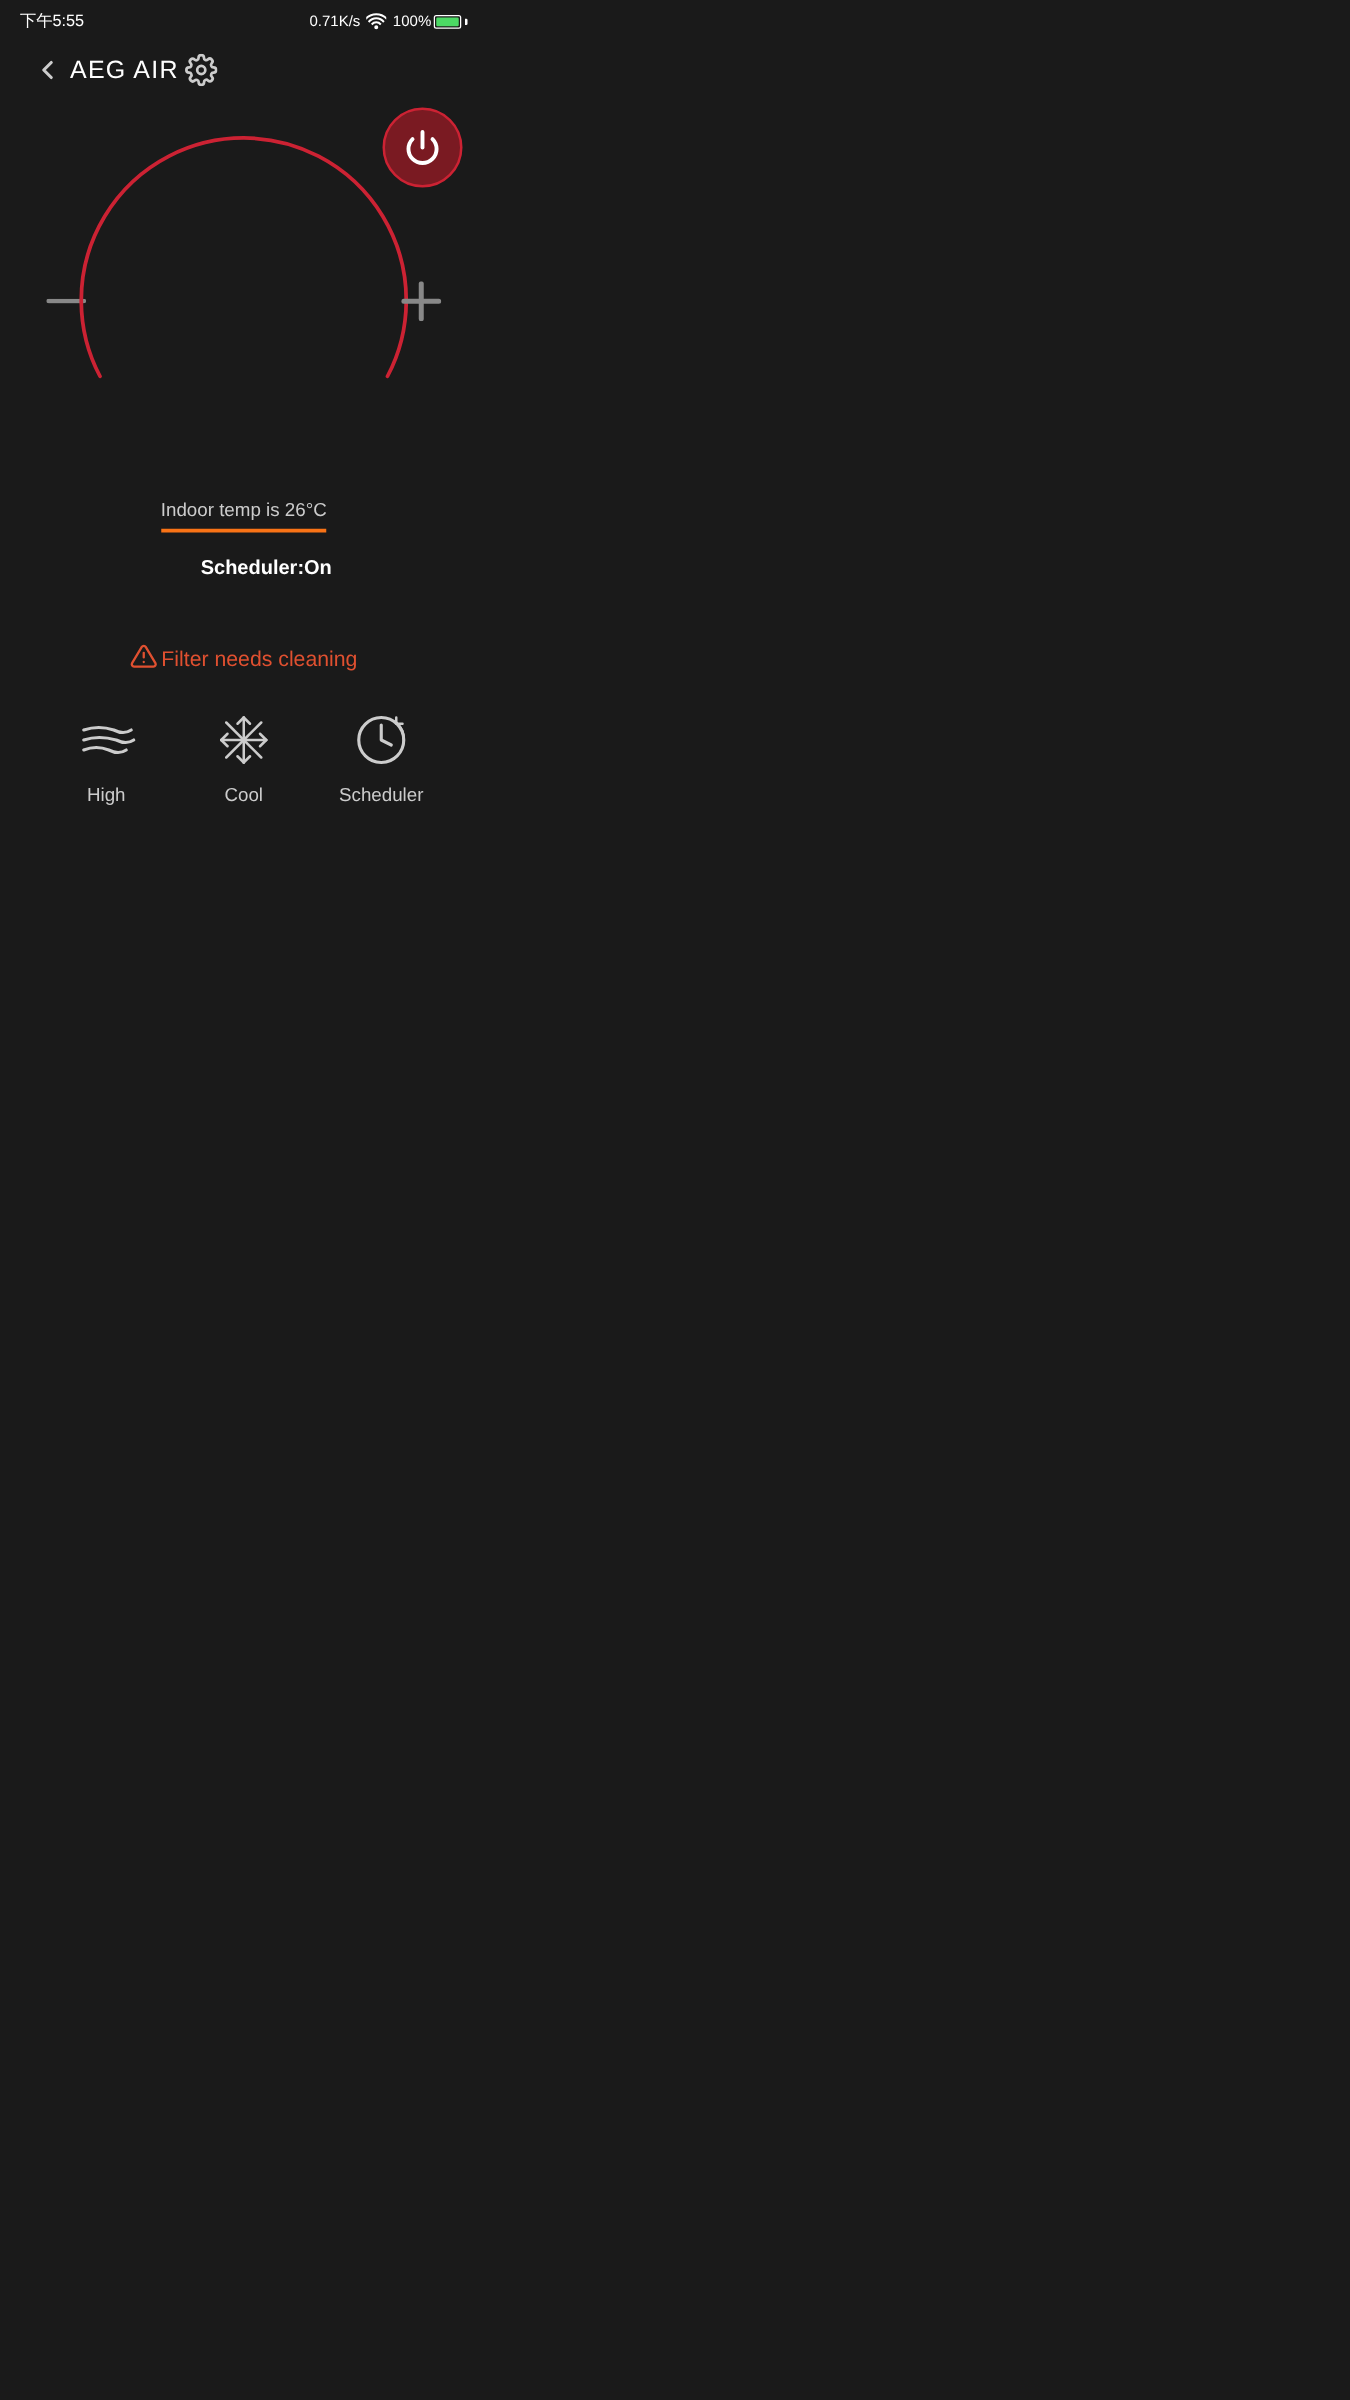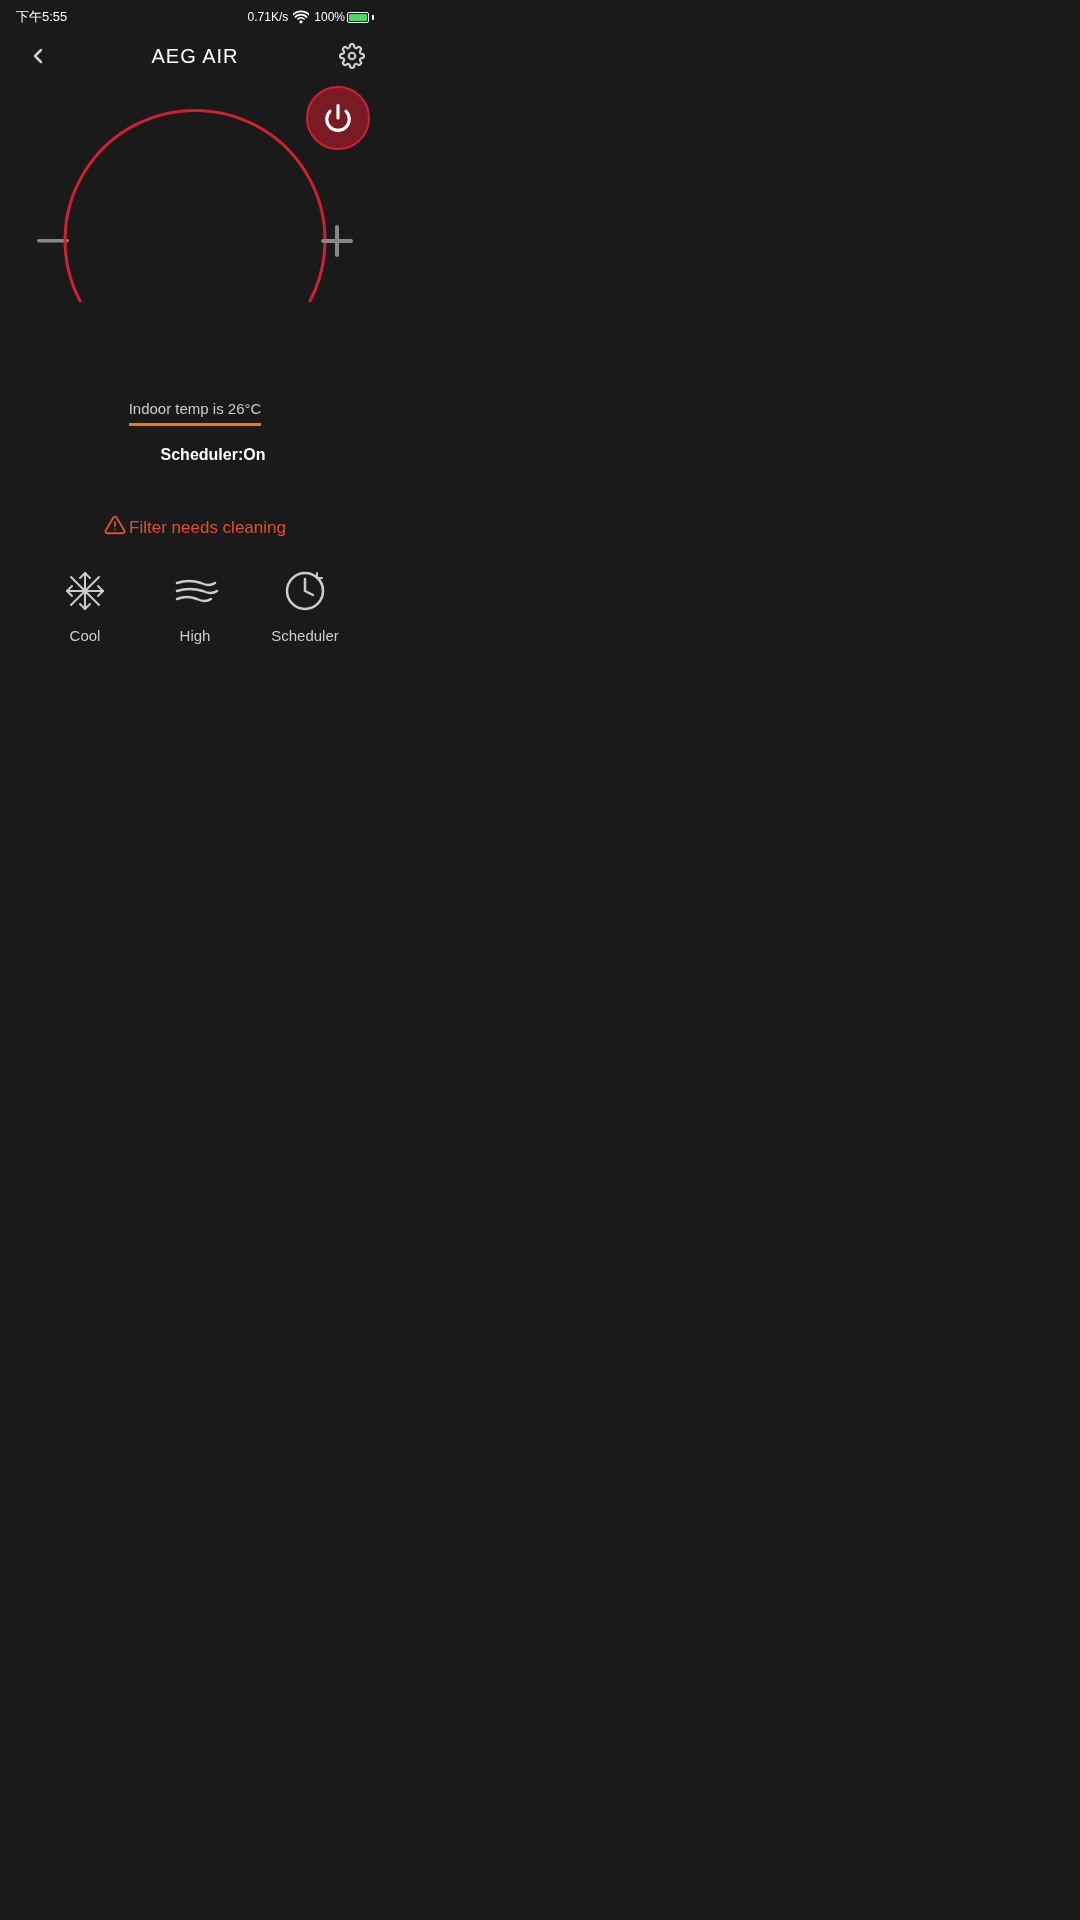--- a/index.html
+++ b/index.html
@@ -55,21 +55,21 @@
       height: 5px;
       background: #fff;
       border-radius: 0 1px 1px 0;
       margin-left: 1px;
     }
 
     
     .header {
       display: flex;
       align-items: center;
-      justify-content: space-between;
+      justify-content: flex-start;
       padding: 8px 20px 12px;
     }
     .back-btn {
       font-size: 22px;
       color: #cccccc;
       cursor: pointer;
       width: 36px;
       height: 36px;
       display: flex;
       align-items: center;
@@ -344,20 +344,30 @@
         <line x1="12" y1="9" x2="12" y2="13"></line>
         <line x1="12" y1="17" x2="12.01" y2="17"></line>
       </svg>
     </span>
     <span>Filter needs cleaning</span>
   </div>
 
   <div class="bottom-icons">
 
     <div class="icon-item">
+      <svg class="icon-svg" viewBox="0 0 52 52" fill="none" stroke="#cccccc" stroke-width="2.5" stroke-linecap="round" stroke-linejoin="round">
+
+        <path d="M8 18 Q20 14 32 18 Q40 22 46 18"></path>
+        <path d="M8 26 Q20 22 34 26 Q42 30 48 26"></path>
+        <path d="M8 34 Q18 30 28 34 Q36 38 42 34"></path>
+      </svg>
+      <span class="icon-label">High</span>
+    </div>
+
+    <div class="icon-item">
       <svg class="icon-svg" viewBox="0 0 52 52" fill="none" stroke="#cccccc" stroke-width="2" stroke-linecap="round">
 
         <line x1="26" y1="8" x2="26" y2="44"></line>
         <line x1="8" y1="26" x2="44" y2="26"></line>
         <line x1="12" y1="12" x2="40" y2="40"></line>
         <line x1="40" y1="12" x2="12" y2="40"></line>
 
         <line x1="26" y1="8" x2="21" y2="13"></line>
         <line x1="26" y1="8" x2="31" y2="13"></line>
         <line x1="26" y1="44" x2="21" y2="39"></line>
@@ -365,30 +375,20 @@
         <line x1="8" y1="26" x2="13" y2="21"></line>
         <line x1="8" y1="26" x2="13" y2="31"></line>
         <line x1="44" y1="26" x2="39" y2="21"></line>
         <line x1="44" y1="26" x2="39" y2="31"></line>
       </svg>
       <span class="icon-label">Cool</span>
     </div>
 
     <div class="icon-item">
       <svg class="icon-svg" viewBox="0 0 52 52" fill="none" stroke="#cccccc" stroke-width="2.5" stroke-linecap="round" stroke-linejoin="round">
-
-        <path d="M8 18 Q20 14 32 18 Q40 22 46 18"></path>
-        <path d="M8 26 Q20 22 34 26 Q42 30 48 26"></path>
-        <path d="M8 34 Q18 30 28 34 Q36 38 42 34"></path>
-      </svg>
-      <span class="icon-label">High</span>
-    </div>
-
-    <div class="icon-item">
-      <svg class="icon-svg" viewBox="0 0 52 52" fill="none" stroke="#cccccc" stroke-width="2.5" stroke-linecap="round" stroke-linejoin="round">
         <circle cx="26" cy="26" r="18"></circle>
         <polyline points="26,14 26,26 34,30"></polyline>
 
         <path d="M38 12 A18 18 0 0 1 44 26" stroke-width="2"></path>
         <polyline points="38,8 38,13 43,13" stroke-width="2"></polyline>
       </svg>
       <span class="icon-label">Scheduler</span>
     </div>
 
   </div>

